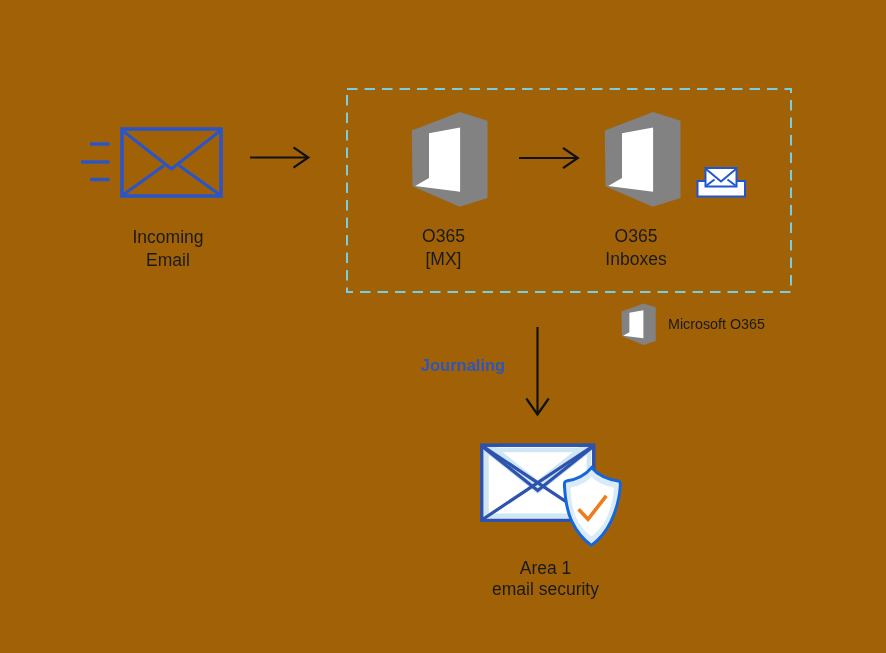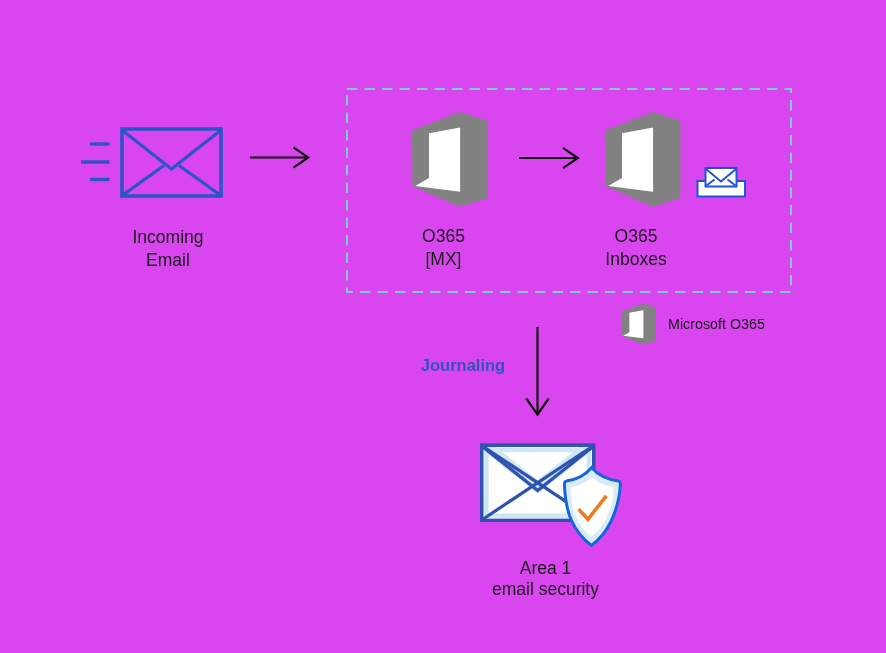--- a/index.html
+++ b/index.html
@@ -1,16 +1,16 @@
 <!DOCTYPE html>
 <html><head>
 <meta charset="utf-8">
 <style>
 html,body{margin:0;padding:0;background:#ffffff;}
-#stage{position:relative;width:886px;height:653px;background:#d946ef;overflow:hidden;}
+#stage{position:relative;width:886px;height:653px;background:#a16207;overflow:hidden;}
 svg{position:absolute;left:0;top:0;}
 text{font-family:"Liberation Sans",sans-serif;}
 </style>
 </head>
 <body>
 <div id="stage">
 <svg width="886" height="653" viewBox="0 0 886 653">
 
   <g stroke="#2b55c4" stroke-width="3.4" stroke-linecap="butt">
     <line x1="90" y1="144" x2="109.5" y2="144"></line>

